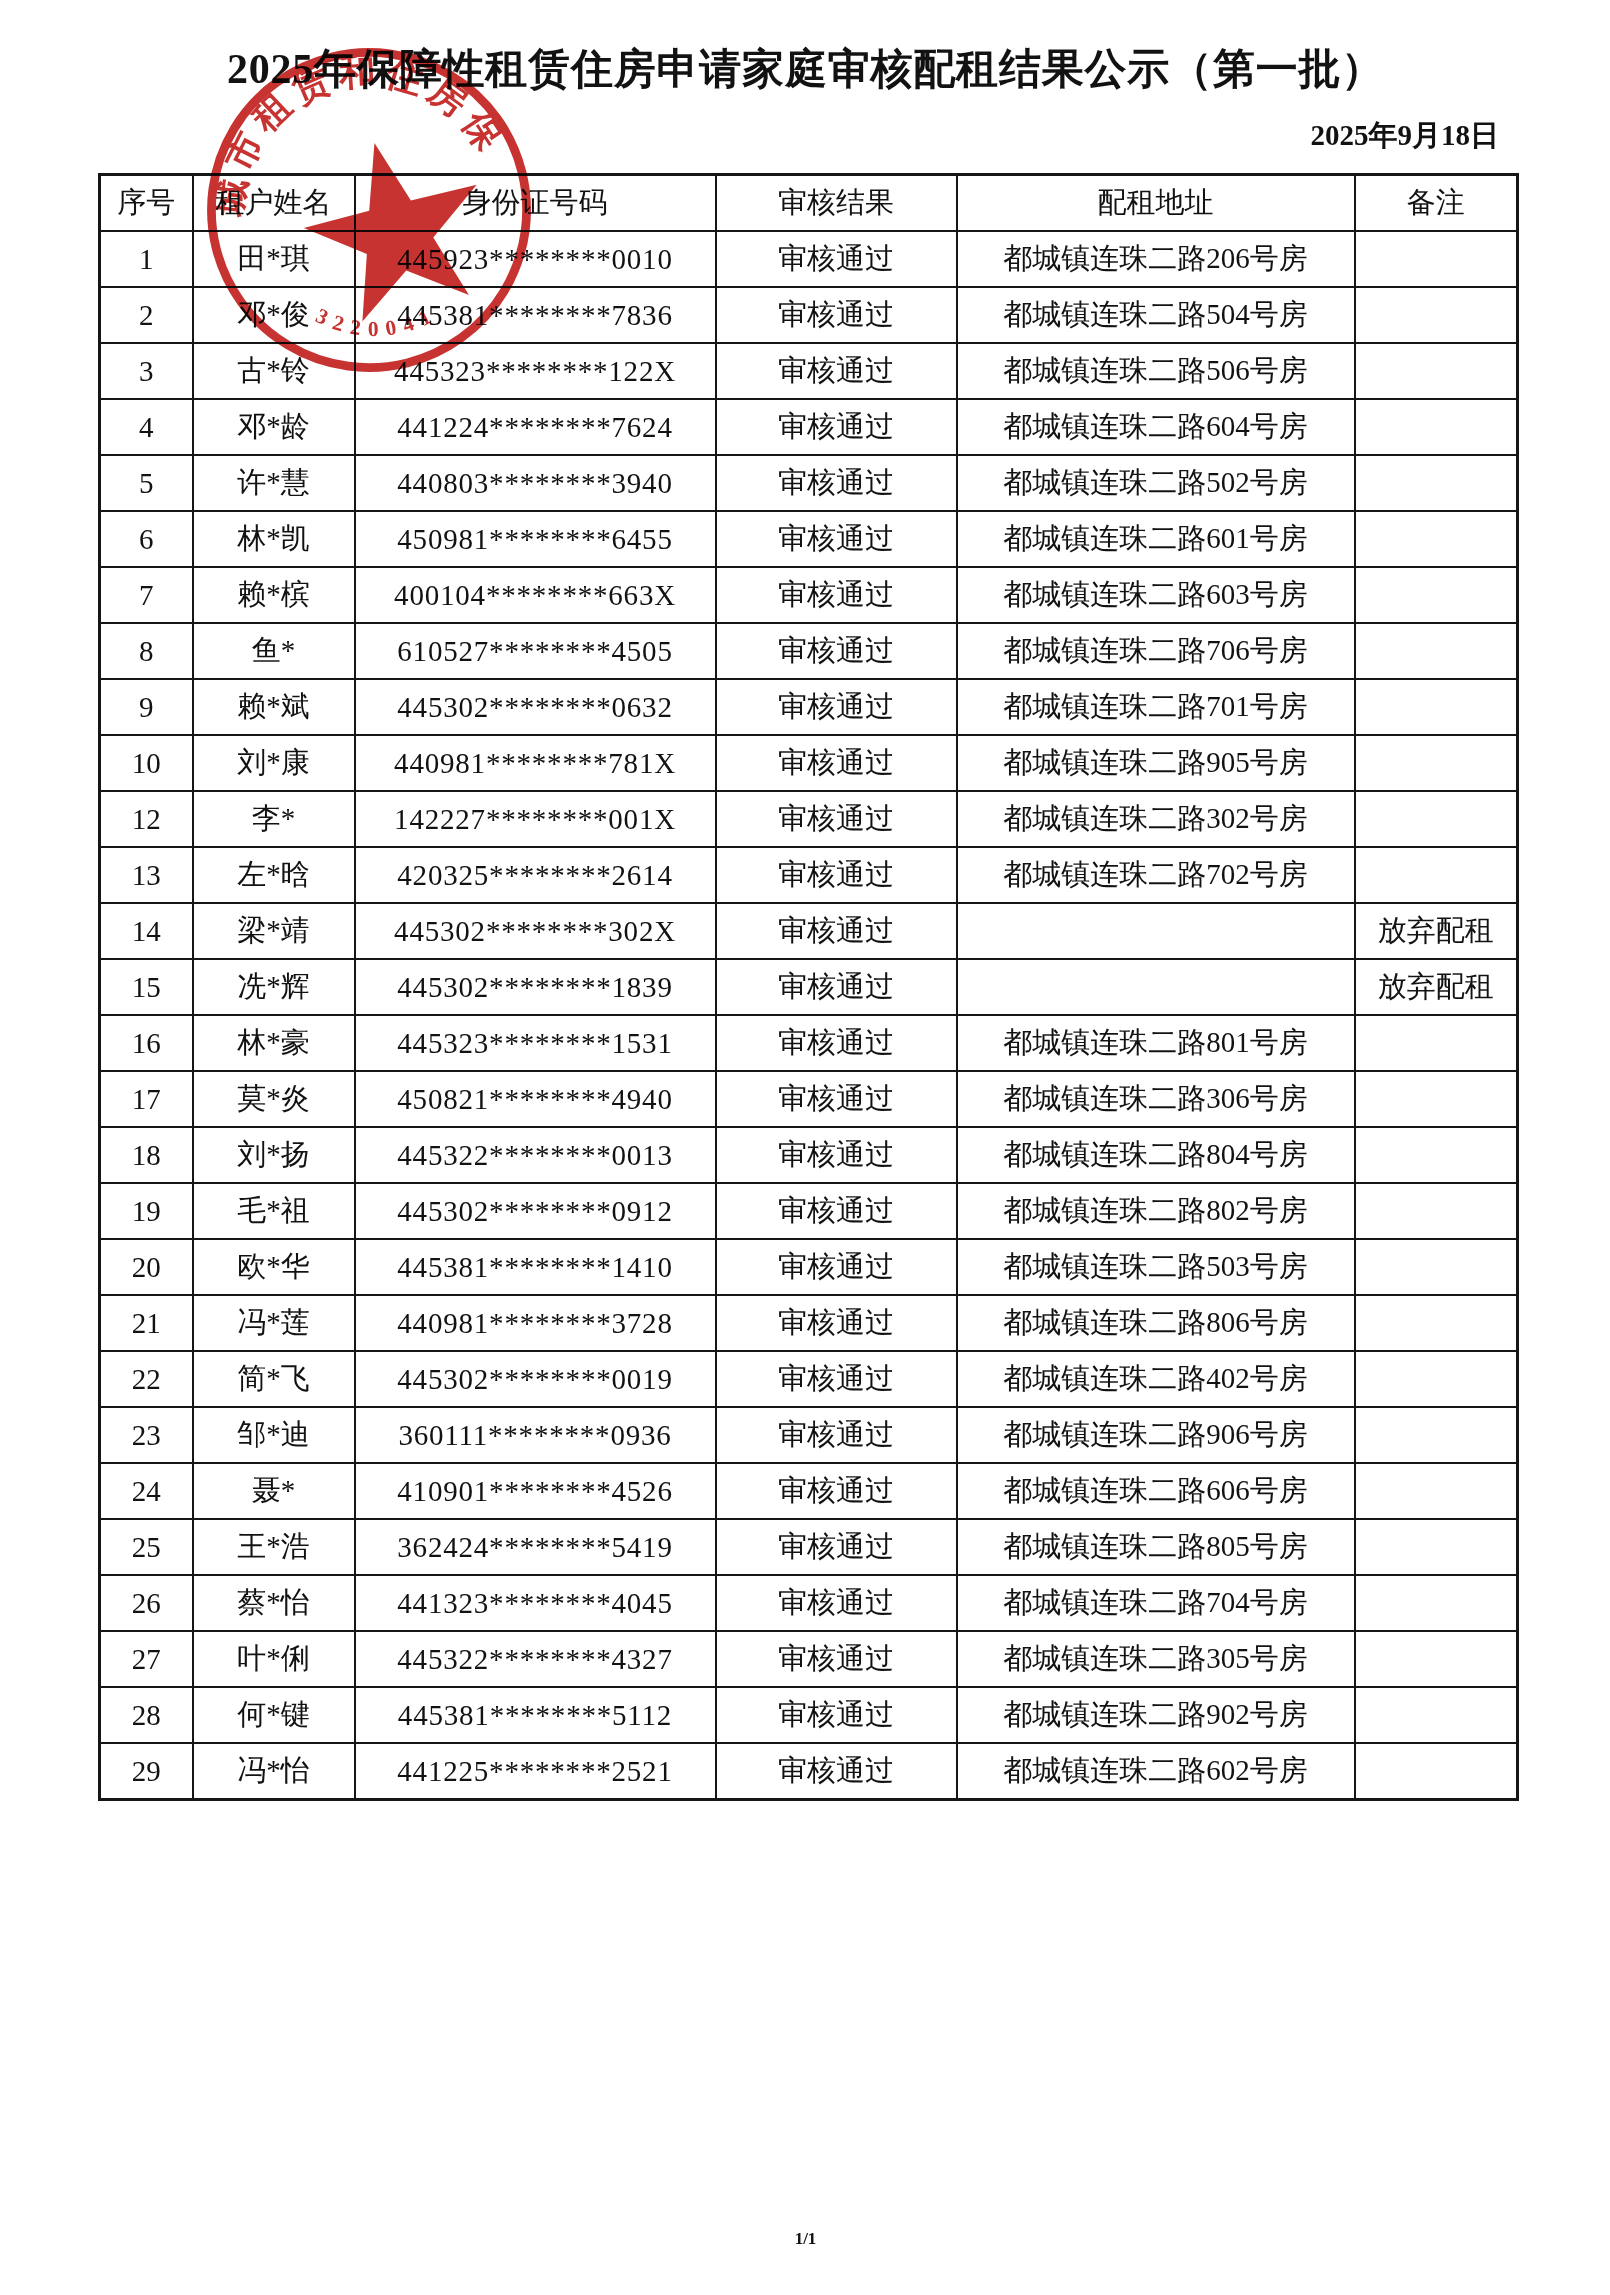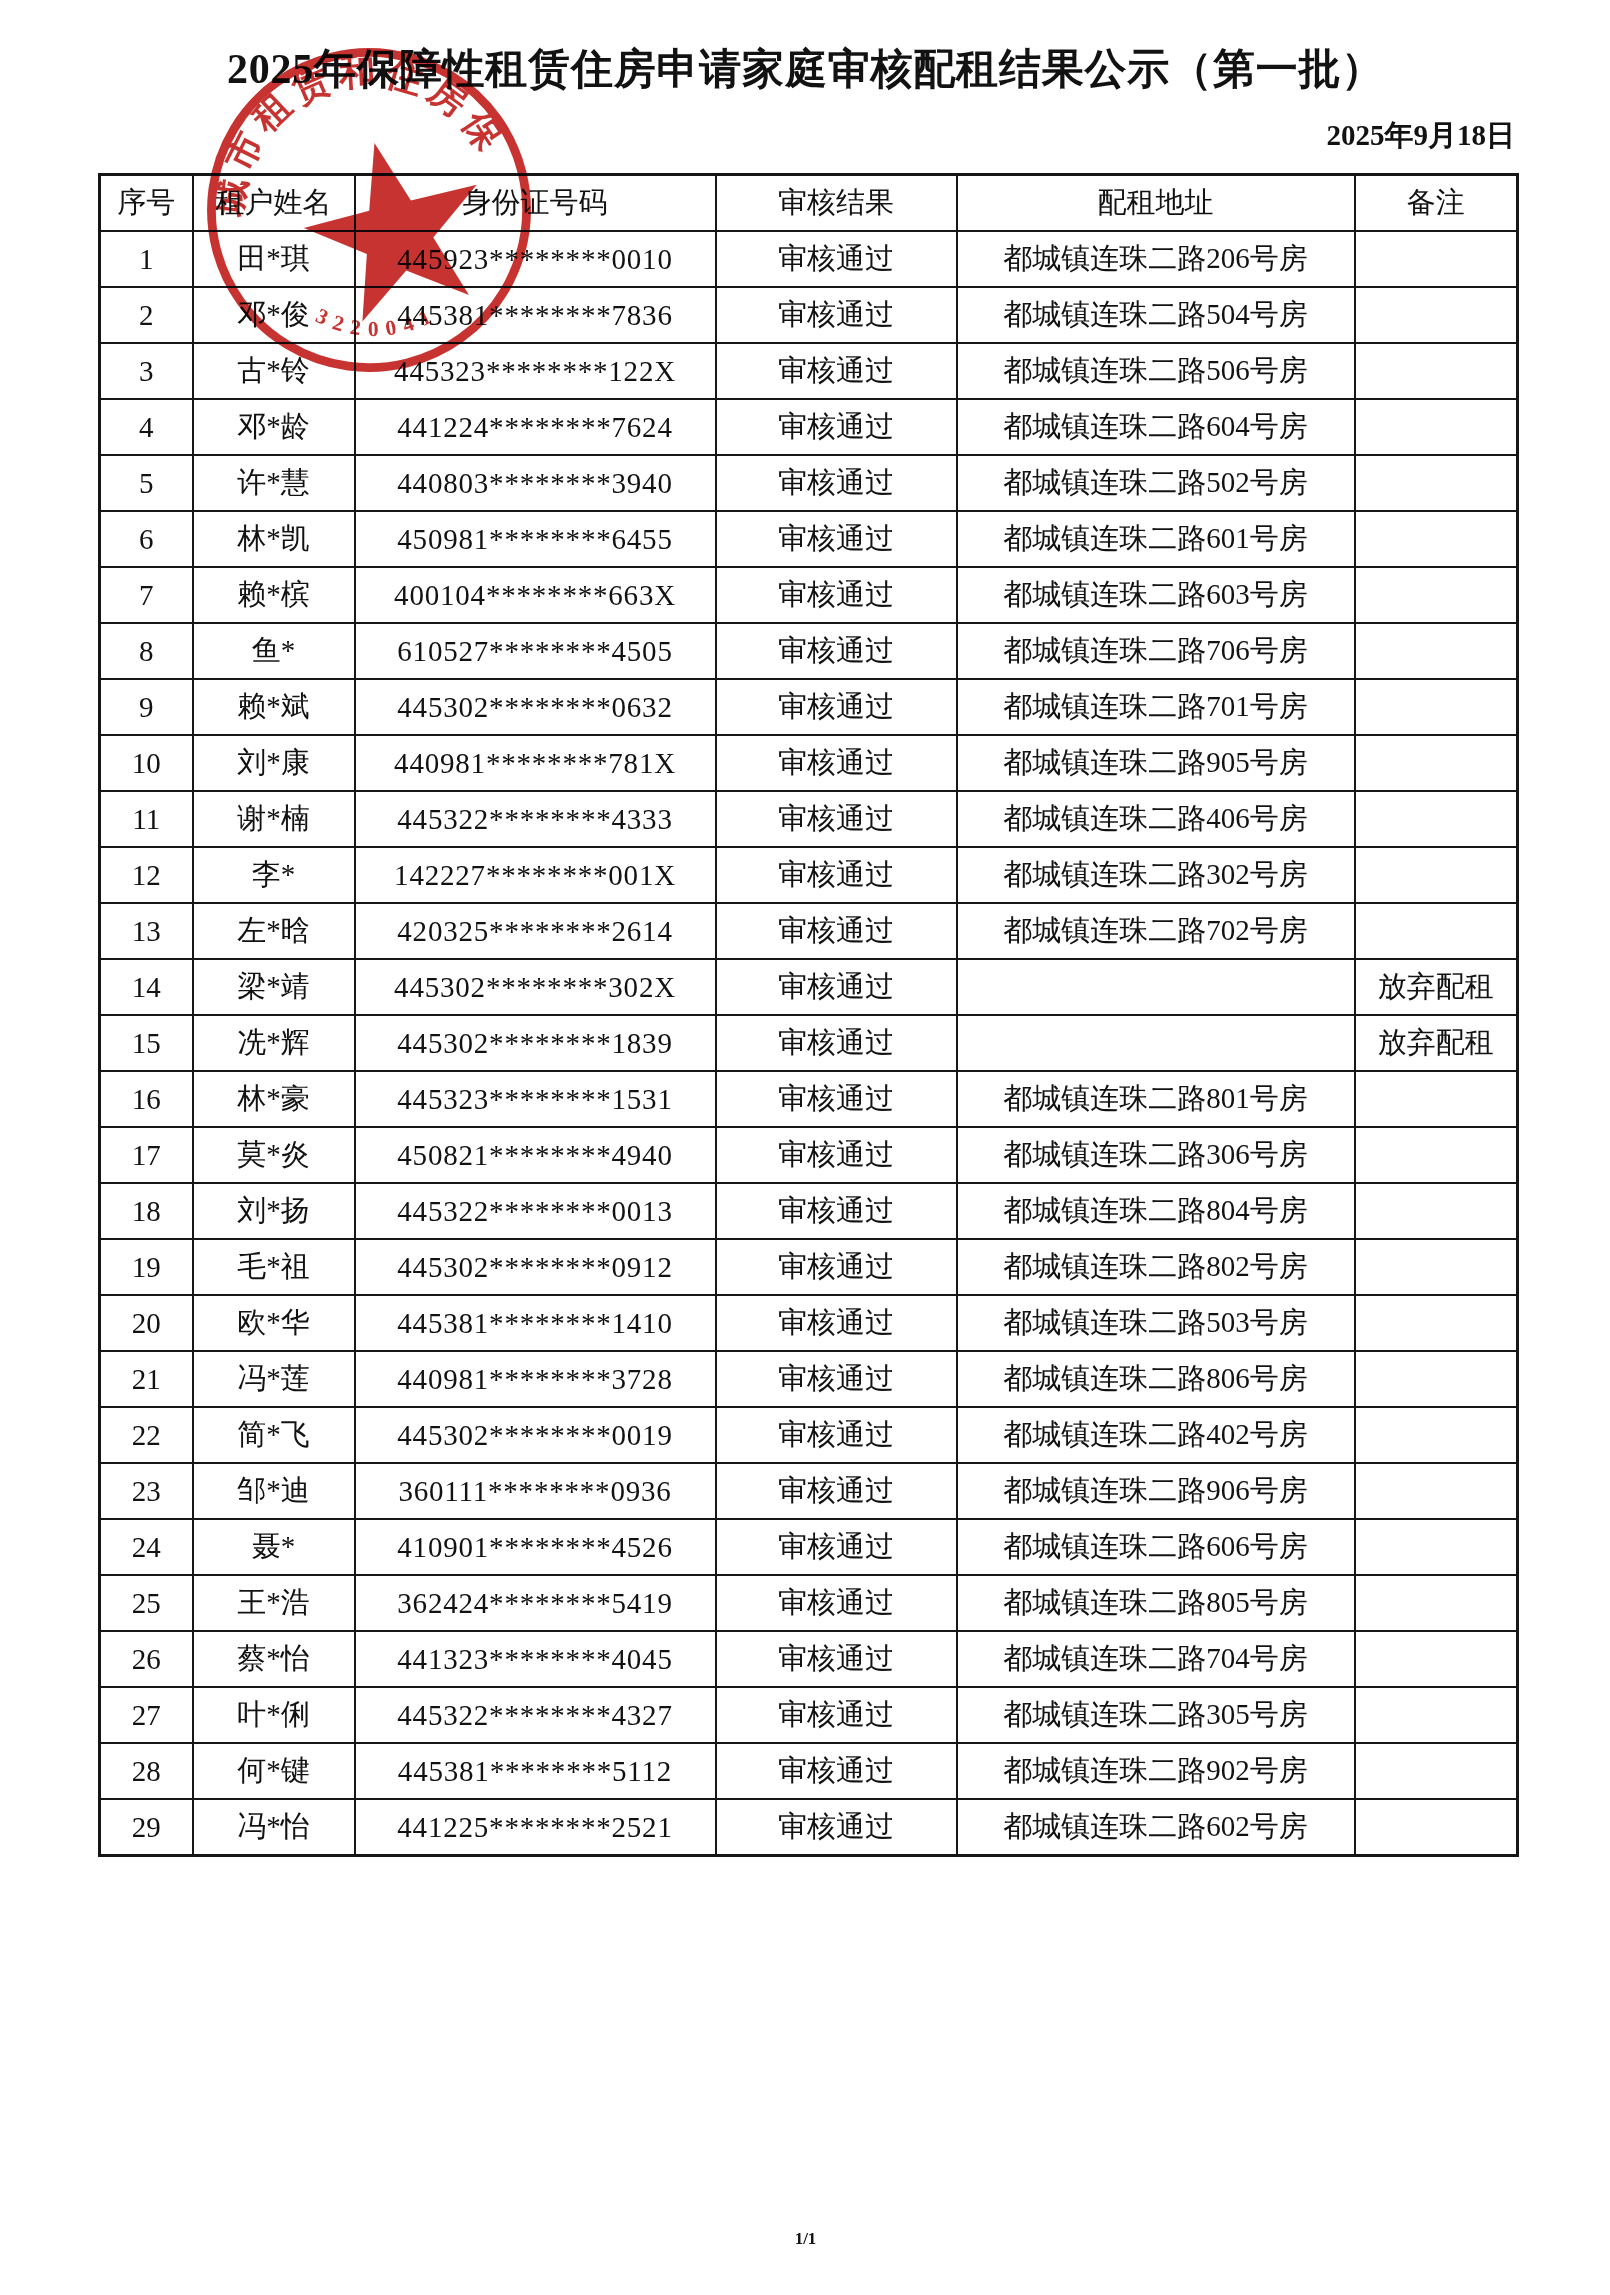--- a/index.html
+++ b/index.html
@@ -15,21 +15,21 @@
     position:absolute;
     left:0;top:41px;width:100%;
     text-align:center;
     font-size:42px;
     font-weight:bold;
     letter-spacing:0.8px;
     margin:0;
   }
   .doc-date{
     position:absolute;
-    right:96px;top:116px;
+    right:112px;top:116px;
     font-size:29px;
     font-weight:bold;
   }
   table.roster{
     position:absolute;
     left:98px;top:173px;
     width:1418px;
     border-collapse:collapse;
     table-layout:fixed;
     background:transparent;
@@ -168,28 +168,20 @@
     </tr>
         <tr>
       <td class="cell-no">10</td>
       <td class="cell-name">刘*康</td>
       <td class="cell-id">440981********781X</td>
       <td class="cell-result">审核通过</td>
       <td class="cell-address">都城镇连珠二路905号房</td>
       <td class="cell-remark"></td>
     </tr>
         <tr>
-      <td class="cell-no">11</td>
-      <td class="cell-name">谢*楠</td>
-      <td class="cell-id">445322********4333</td>
-      <td class="cell-result">审核通过</td>
-      <td class="cell-address">都城镇连珠二路406号房</td>
-      <td class="cell-remark"></td>
-    </tr>
-        <tr>
       <td class="cell-no">12</td>
       <td class="cell-name">李*</td>
       <td class="cell-id">142227********001X</td>
       <td class="cell-result">审核通过</td>
       <td class="cell-address">都城镇连珠二路302号房</td>
       <td class="cell-remark"></td>
     </tr>
         <tr>
       <td class="cell-no">13</td>
       <td class="cell-name">左*晗</td>

